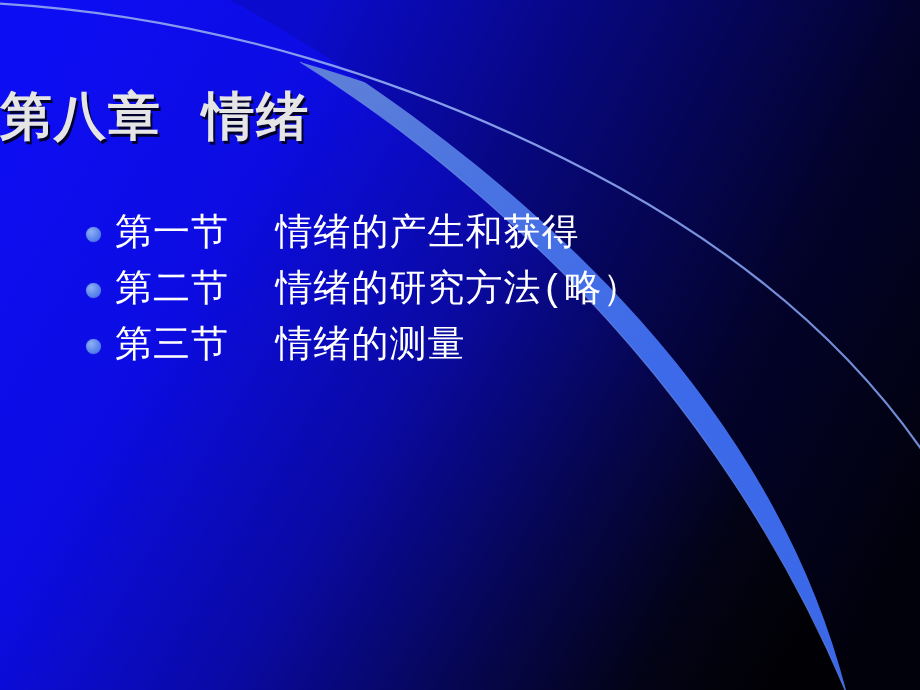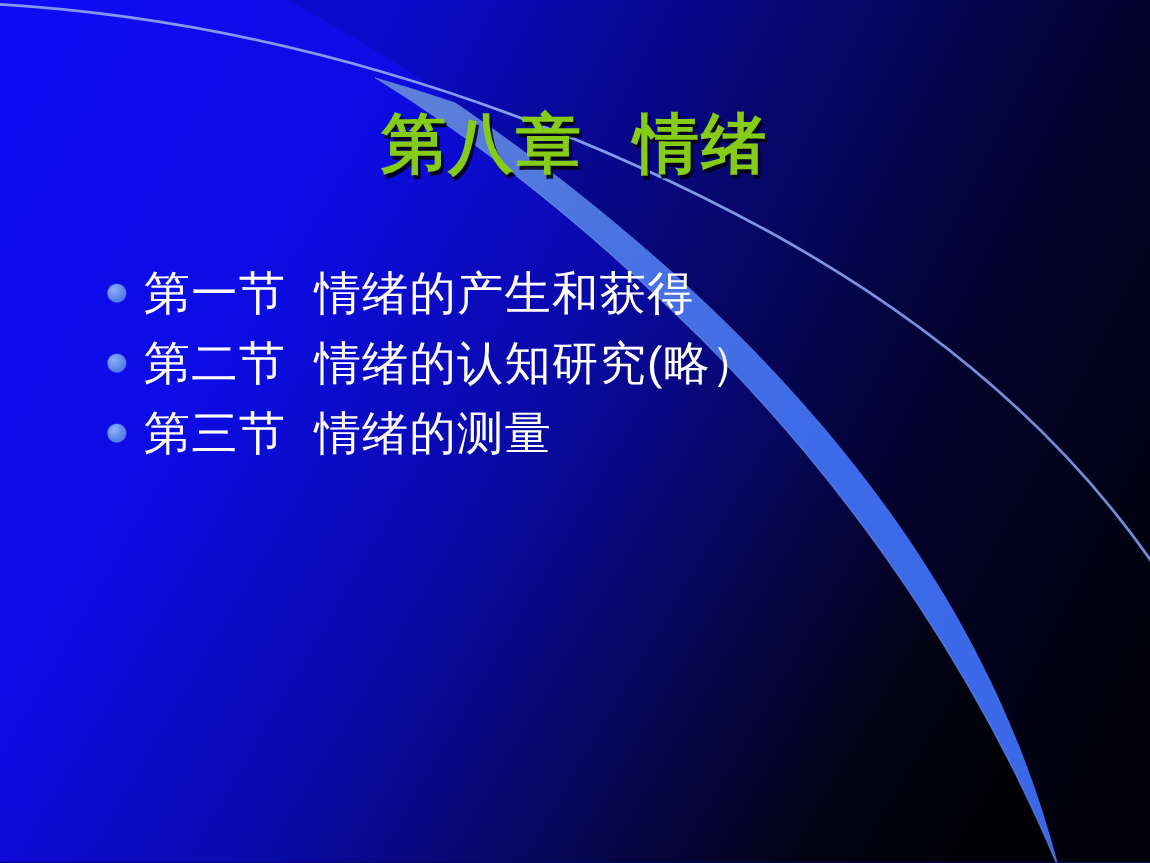--- a/index.html
+++ b/index.html
@@ -27,26 +27,25 @@
     position: absolute;
     top: 0; left: 0;
     width: 920px;
     height: 690px;
   }
   .slide-title {
     position: absolute;
     left: 0;
     top: 86px;
     width: 920px;
-    text-align: center;
     font-family: "DejaVu Serif", "Liberation Serif", serif;
     font-size: 52px;
     font-weight: bold;
     line-height: 1.15;
-    color: #84cc16;
+    color: #e5e5e5;
     letter-spacing: 2px;
     text-shadow: 2px 3px 0 rgba(0,0,10,0.85);
     white-space: pre;
     user-select: none;
   }
   .bullet-list {
     position: absolute;
     left: 86px;
     top: 206px;
     width: 700px;
@@ -63,21 +62,21 @@
   .bullet-marker {
     flex: 0 0 auto;
     width: 15px;
     height: 15px;
     border-radius: 50%;
     background: radial-gradient(circle at 35% 32%, #8fb0f4 0%, #5d86ec 55%, #3e6ad8 100%);
     margin-right: 14px;
     box-shadow: 0 0 1px rgba(255,255,255,0.35);
   }
   .bullet-text {
-    font-family: Liberation Sans, sans-serif;
+    font-family: Liberation Mono, monospace;
     font-size: 37px;
     font-weight: normal;
     color: #ffffff;
     line-height: 1;
     letter-spacing: 1px;
     white-space: pre;
     user-select: none;
   }
 </style>
 </head>
@@ -159,21 +158,21 @@
 
     <ul class="bullet-list">
 
       <li class="bullet-item">
         <span class="bullet-marker"></span>
         <span class="bullet-text">第一节  情绪的产生和获得</span>
       </li>
 
       <li class="bullet-item">
         <span class="bullet-marker"></span>
-        <span class="bullet-text">第二节  情绪的认知研究(略）</span>
+        <span class="bullet-text">第二节  情绪的研究方法(略）</span>
       </li>
 
       <li class="bullet-item">
         <span class="bullet-marker"></span>
         <span class="bullet-text">第三节  情绪的测量</span>
       </li>
 
 
     </ul>
 

